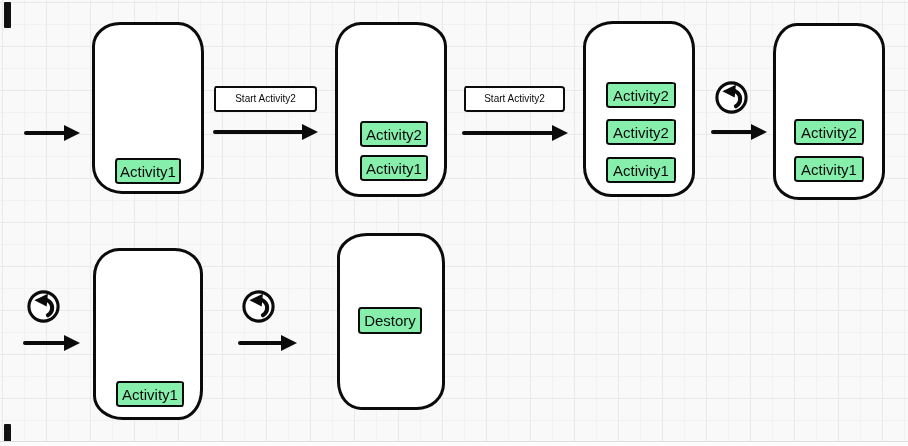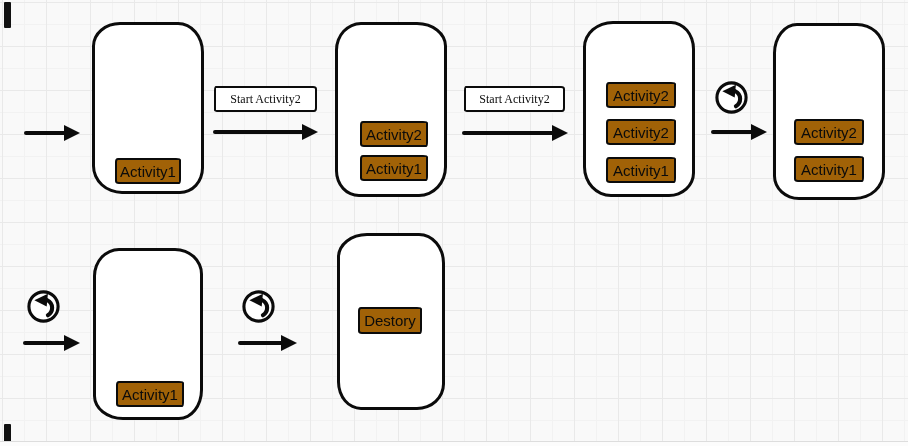--- a/index.html
+++ b/index.html
@@ -15,32 +15,32 @@
     background-position: 2px 2px;
     font-family:"Liberation Sans", sans-serif;
     color:#0b0b0b;
   }
   .panel {
     position:absolute; box-sizing:border-box; background:#ffffff;
     border:3.5px solid #0b0b0b;
     border-radius: 28px 26px 24px 30px / 24px 30px 26px 28px;
   }
   .abox {
-    position:absolute; box-sizing:border-box; background:#a16207;
+    position:absolute; box-sizing:border-box; background:#86efac;
     border:2.5px solid #0b0b0b;
     border-radius: 3px 5px 2px 4px / 4px 2px 5px 3px;
     display:flex; align-items:center; justify-content:center;
     font-size:15px; line-height:1; white-space:nowrap;
   }
   .tlabel {
     position:absolute; box-sizing:border-box; background:#ffffff;
     border:2.5px solid #0b0b0b;
     border-radius: 2px 4px 3px 5px / 5px 3px 4px 2px;
     display:flex; align-items:center; justify-content:center;
-    font-size:12px; line-height:1; white-space:nowrap;font-family:Liberation Serif, serif;
+    font-size:10px; line-height:1; white-space:nowrap;
   }
   .arrow, .backicon { position:absolute; }
   .edge-mark { position:absolute; left:4px; width:7px; background:#111; border-radius:1px; }
   .page-edge {
     position:absolute; left:0; top:441px; width:908px; height:5px;
     background:#fcfcfc; border-top:1px solid #dddddd;
   }
 </style>
 </head>
 <body>

